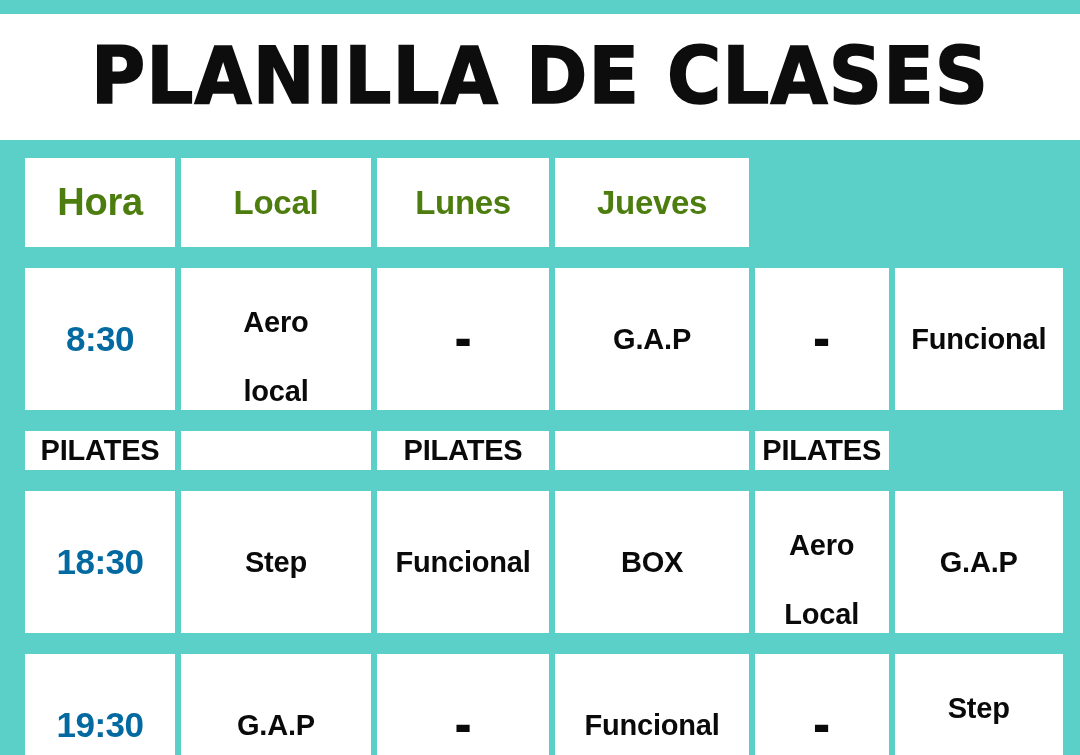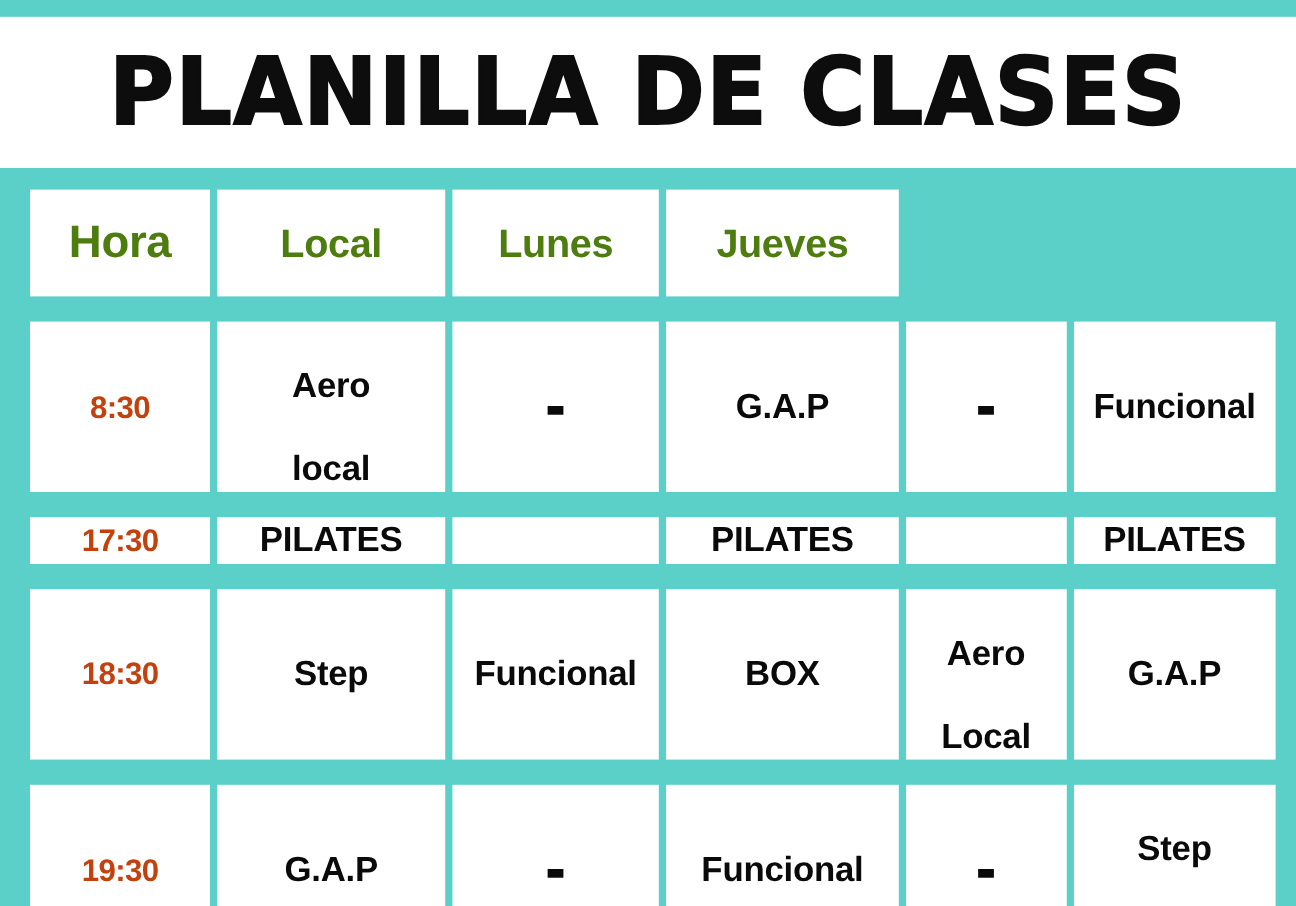--- a/index.html
+++ b/index.html
@@ -88,24 +88,24 @@
     font-weight: bold;
     font-size: 33px;
     letter-spacing: -0.3px;
   }
   .cell.head.hora {
     font-size: 38px;
   }
 
   
   .cell.time {
-    color: #c2410c;
+    color: #0369a1;
     font-family: "Liberation Sans", sans-serif;
     font-weight: bold;
-    font-size: 26px;
+    font-size: 35px;
     letter-spacing: -0.5px;
   }
 
   
   .cell.body {
     color: #0a0a0a;
     font-family: "Liberation Sans", sans-serif;
     font-weight: bold;
     font-size: 29px;
     line-height: 1.18;
@@ -150,21 +150,20 @@
           <span class="stack">local</span>
         </span>
       </div>
       <div class="cell body dash">-</div>
       <div class="cell body">G.A.P</div>
       <div class="cell body dash">-</div>
       <div class="cell body">Funcional</div>
     </div>
 
     <div class="row">
-      <div class="cell time">17:30</div>
       <div class="cell body">PILATES</div>
       <div class="cell body empty"></div>
       <div class="cell body">PILATES</div>
       <div class="cell body empty"></div>
       <div class="cell body">PILATES</div>
     </div>
 
     <div class="row">
       <div class="cell time">18:30</div>
       <div class="cell body">Step</div>

